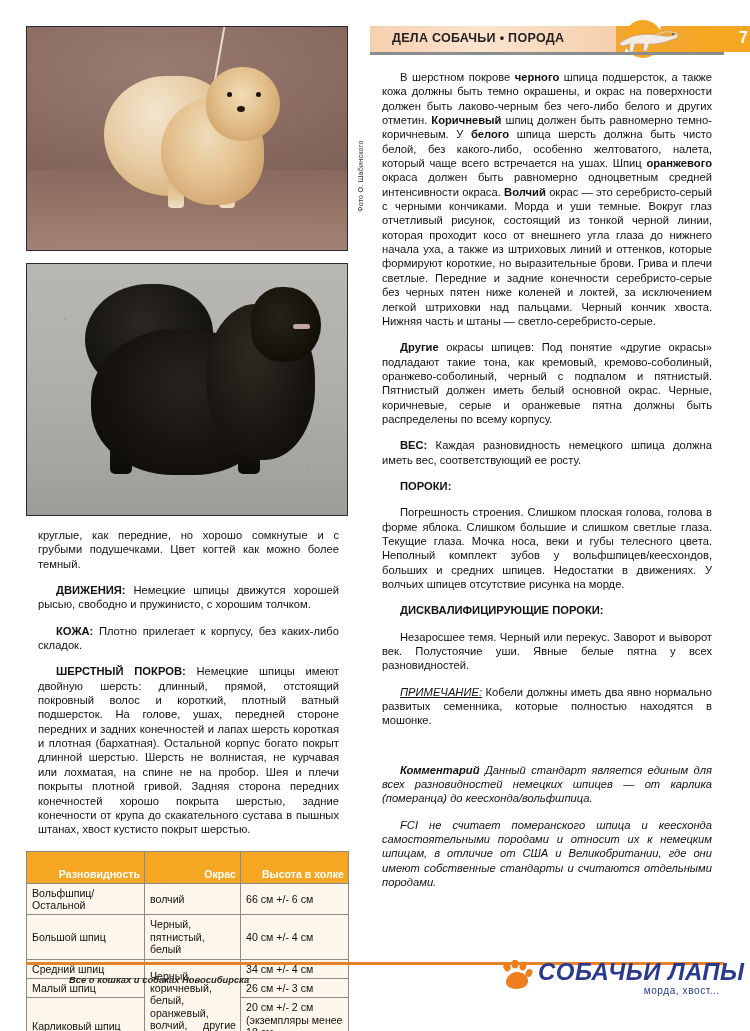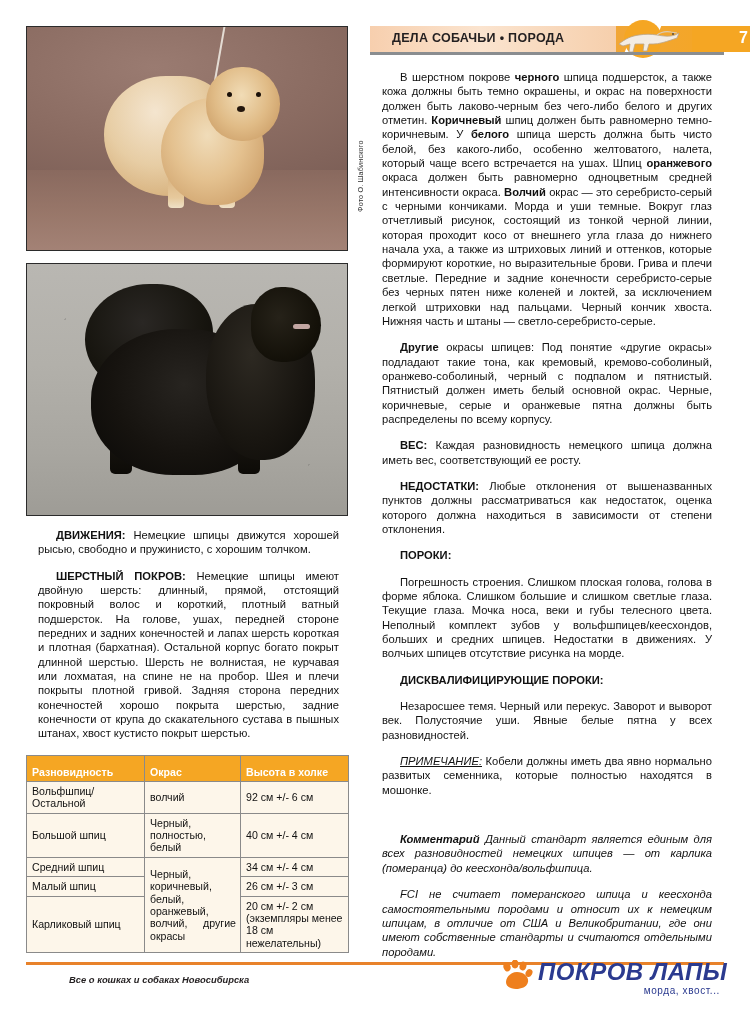--- a/index.html
+++ b/index.html
@@ -277,22 +277,22 @@
     border-collapse: collapse;
     margin-top: 14px;
     table-layout: fixed;
     background: #fdf6ea;
   }
   .spec-table th {
     background: #f5a623;
     color: #ffffff;
     font-size: 10.6px;
     font-weight: bold;
-    text-align: left;
-    padding: 10px 4px 3px 5px;
+    text-align: right;
+    padding: 16px 4px 3px 5px;
     border: 1px solid #8a8a8a;
     line-height: 12px;
   }
   .spec-table td {
     border: 1px solid #8a8a8a;
     font-size: 10.6px;
     line-height: 12.4px;
     padding: 3px 4px 3px 5px;
     vertical-align: middle;
     color: #111;
@@ -382,46 +382,48 @@
         <div class="ph2-tail"></div>
         <div class="ph2-legb"></div>
         <div class="ph2-body"></div>
         <div class="ph2-legf"></div>
         <div class="ph2-ruff"></div>
         <div class="ph2-head"></div>
         <div class="ph2-mouth"></div>
       </div>
 
       <div class="body-text" id="left-text">
+          <p>круглые, как передние, но хорошо сомкнутые и с грубыми подушечками. Цвет когтей как можно более темный.</p>
           <p class="ind"><b>ДВИЖЕНИЯ:</b> Немецкие шпицы движутся хорошей рысью, свободно и пружинисто, с хорошим толчком.</p>
+          <p class="ind"><b>КОЖА:</b> Плотно прилегает к корпусу, без каких-либо складок.</p>
           <p class="ind"><b>ШЕРСТНЫЙ ПОКРОВ:</b> Немецкие шпицы имеют двойную шерсть: длинный, прямой, отстоящий покровный волос и короткий, плотный ватный подшерсток. На голове, ушах, передней стороне передних и задних конечностей и лапах шерсть короткая и плотная (бархатная). Остальной корпус богато покрыт длинной шерстью. Шерсть не волнистая, не курчавая или лохматая, на спине не на пробор. Шея и плечи покрыты плотной гривой. Задняя сторона передних конечностей хорошо покрыта шерстью, задние конечности от крупа до скакательного сустава в пышных штанах, хвост кустисто покрыт шерстью.</p>
         </div>
 
       <table class="spec-table">
         <colgroup>
             <col class="c1">
             <col class="c2">
             <col class="c3">
           </colgroup>
         <thead>
           <tr>
             <th>Разновидность</th>
             <th>Окрас</th>
             <th>Высота в холке</th>
           </tr>
         </thead>
         <tbody>
           <tr>
             <td>Вольфшпиц/ Остальной</td>
             <td>волчий</td>
-            <td>92 см +/- 6 см</td>
+            <td>66 см +/- 6 см</td>
           </tr>
           <tr>
             <td>Большой шпиц</td>
-            <td class="just">Черный, полностью, белый</td>
+            <td class="just">Черный, пятнистый, белый</td>
             <td>40 см +/- 4 см</td>
           </tr>
           <tr>
             <td>Средний шпиц</td>
             <td class="just" rowspan="3">Черный, коричневый, белый, оранжевый, волчий, другие окрасы</td>
             <td>34 см +/- 4 см</td>
           </tr>
           <tr>
             <td>Малый шпиц</td>
             <td>26 см +/- 3 см</td>
@@ -454,21 +456,20 @@
         </svg>
         <div class="banner-title">ДЕЛА СОБАЧЬИ • ПОРОДА</div>
         <div class="banner-pagenum">7</div>
         <div class="banner-underline"></div>
       </div>
 
       <div class="body-text" id="right-text">
           <p class="ind">В шерстном покрове <b>черного</b> шпица подшерсток, а также кожа должны быть темно окрашены, и окрас на поверхности должен быть лаково-черным без чего-либо белого и других отметин. <b>Коричневый</b> шпиц должен быть равномерно темно-коричневым. У <b>белого</b> шпица шерсть должна быть чисто белой, без какого-либо, особенно желтоватого, налета, который чаще всего встречается на ушах. Шпиц <b>оранжевого</b> окраса должен быть равномерно одноцветным средней интенсивности окраса. <b>Волчий</b> окрас — это серебристо-серый с черными кончиками. Морда и уши темные. Вокруг глаз отчетливый рисунок, состоящий из тонкой черной линии, которая проходит косо от внешнего угла глаза до нижнего начала уха, а также из штриховых линий и оттенков, которые формируют короткие, но выразительные брови. Грива и плечи светлые. Передние и задние конечности серебристо-серые без черных пятен ниже коленей и локтей, за исключением легкой штриховки над пальцами. Черный кончик хвоста. Нижняя часть и штаны — светло-серебристо-серые.</p>
           <p class="ind"><b>Другие</b> окрасы шпицев: Под понятие «другие окрасы» подладают такие тона, как кремовый, кремово-соболиный, оранжево-соболиный, черный с подпалом и пятнистый. Пятнистый должен иметь белый основной окрас. Черные, коричневые, серые и оранжевые пятна должны быть распределены по всему корпусу.</p>
           <p class="ind"><b>ВЕС:</b> Каждая разновидность немецкого шпица должна иметь вес, соответствующий ее росту.</p>
-          <p class="ind"><b>НЕДОСТАТКИ:</b> Любые отклонения от вышеназванных пунктов должны рассматриваться как недостаток, оценка которого должна находиться в зависимости от степени отклонения.</p>
           <p class="ind"><b>ПОРОКИ:</b></p>
           <p class="ind">Погрешность строения. Слишком плоская голова, голова в форме яблока. Слишком большие и слишком светлые глаза. Текущие глаза. Мочка носа, веки и губы телесного цвета. Неполный комплект зубов у вольфшпицев/кеесхондов, больших и средних шпицев. Недостатки в движениях. У волчьих шпицев отсутствие рисунка на морде.</p>
           <p class="ind"><b>ДИСКВАЛИФИЦИРУЮЩИЕ ПОРОКИ:</b></p>
           <p class="ind">Незаросшее темя. Черный или перекус. Заворот и выворот век. Полустоячие уши. Явные белые пятна у всех разновидностей.</p>
           <p class="ind"><span class="u">ПРИМЕЧАНИЕ:</span> Кобели должны иметь два явно нормально развитых семенника, которые полностью находятся в мошонке.</p>
           <div class="gap"></div>
           <p class="ind"><i><b>Комментарий</b></i><i> Данный стандарт является единым для всех разновидностей немецких шпицев — от карлика (померанца) до кеесхонда/вольфшпица.</i></p>
           <p class="ind"><i>FCI не считает померанского шпица и кеесхонда самостоятельными породами и относит их к немецким шпицам, в отличие от США и Великобритании, где они имеют собственные стандарты и считаются отдельными породами.</i></p>
         </div>
 
@@ -480,18 +481,18 @@
     <div class="footer-rule"></div>
     <div class="footer-tagline">Все о кошках и собаках Новосибирска</div>
     <div class="logo">
       <svg class="logo-paw" viewBox="0 0 34 30">
         <ellipse cx="7" cy="7" rx="3.6" ry="4.6" fill="#EE7F1E" transform="rotate(-18 7 7)"></ellipse>
         <ellipse cx="15" cy="4" rx="3.4" ry="4.4" fill="#EE7F1E"></ellipse>
         <ellipse cx="23" cy="6" rx="3.4" ry="4.4" fill="#EE7F1E" transform="rotate(16 23 6)"></ellipse>
         <ellipse cx="29" cy="13" rx="3.2" ry="4.0" fill="#EE7F1E" transform="rotate(32 29 13)"></ellipse>
         <path d="M17 12 C24 12, 29 17, 28 22 C27 27, 21 29, 16 29 C11 29, 6 27, 6 22 C6 17, 11 12, 17 12 Z" fill="#EE7F1E"></path>
       </svg>
-      <div class="logo-word">ПОКРОВ ЛАПЫ</div>
+      <div class="logo-word">СОБАЧЬИ ЛАПЫ</div>
       <div class="logo-sub">морда, хвост...</div>
     </div>
   </div>
 
 </div>
 
 </body></html>

